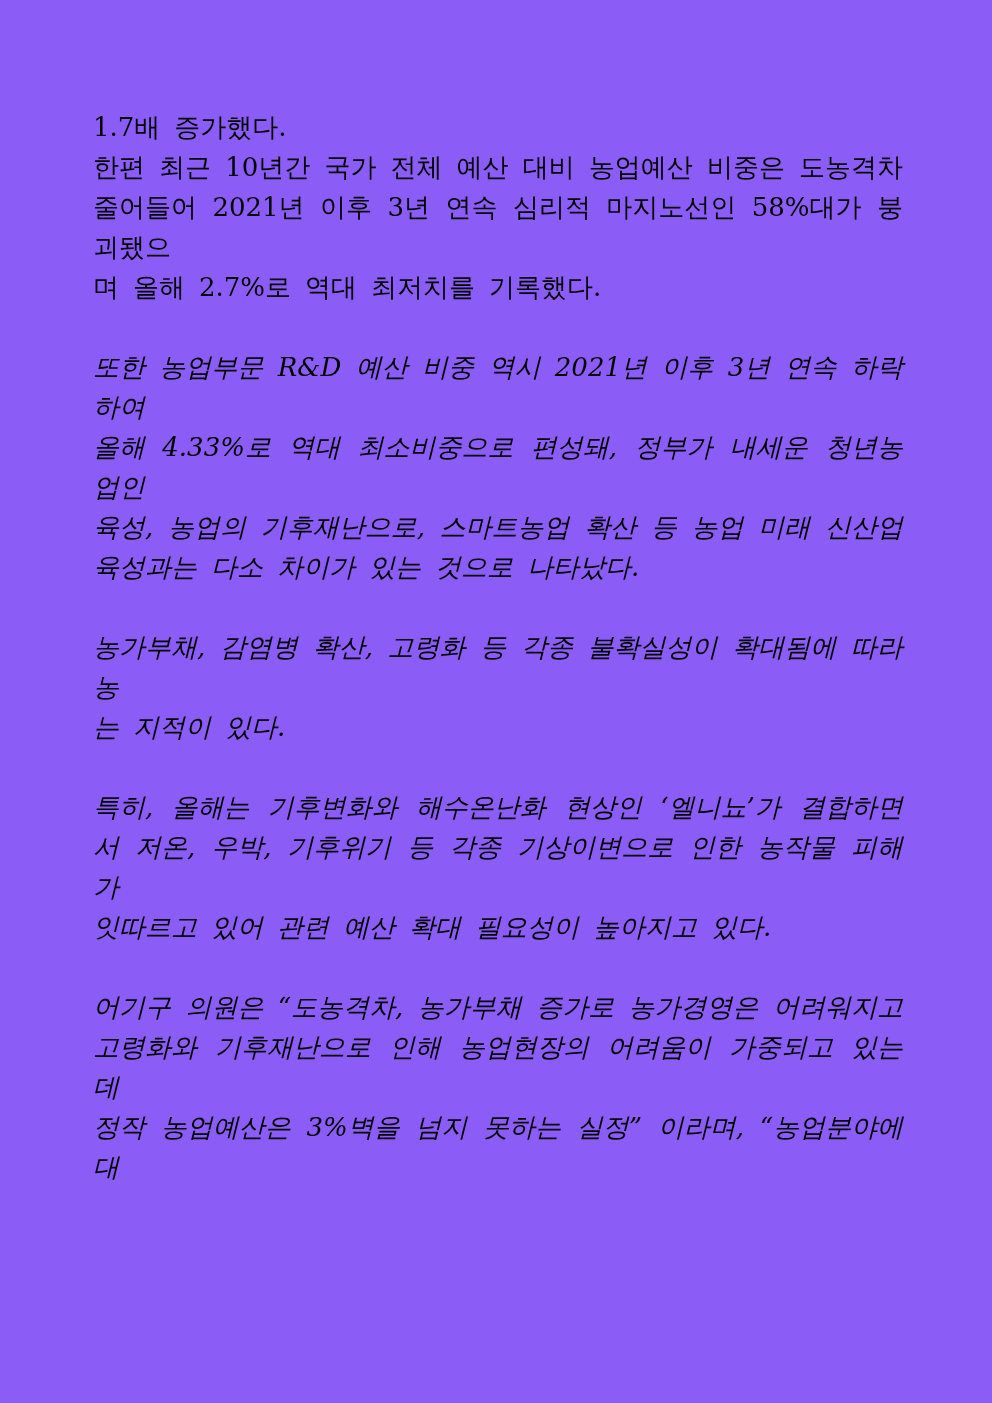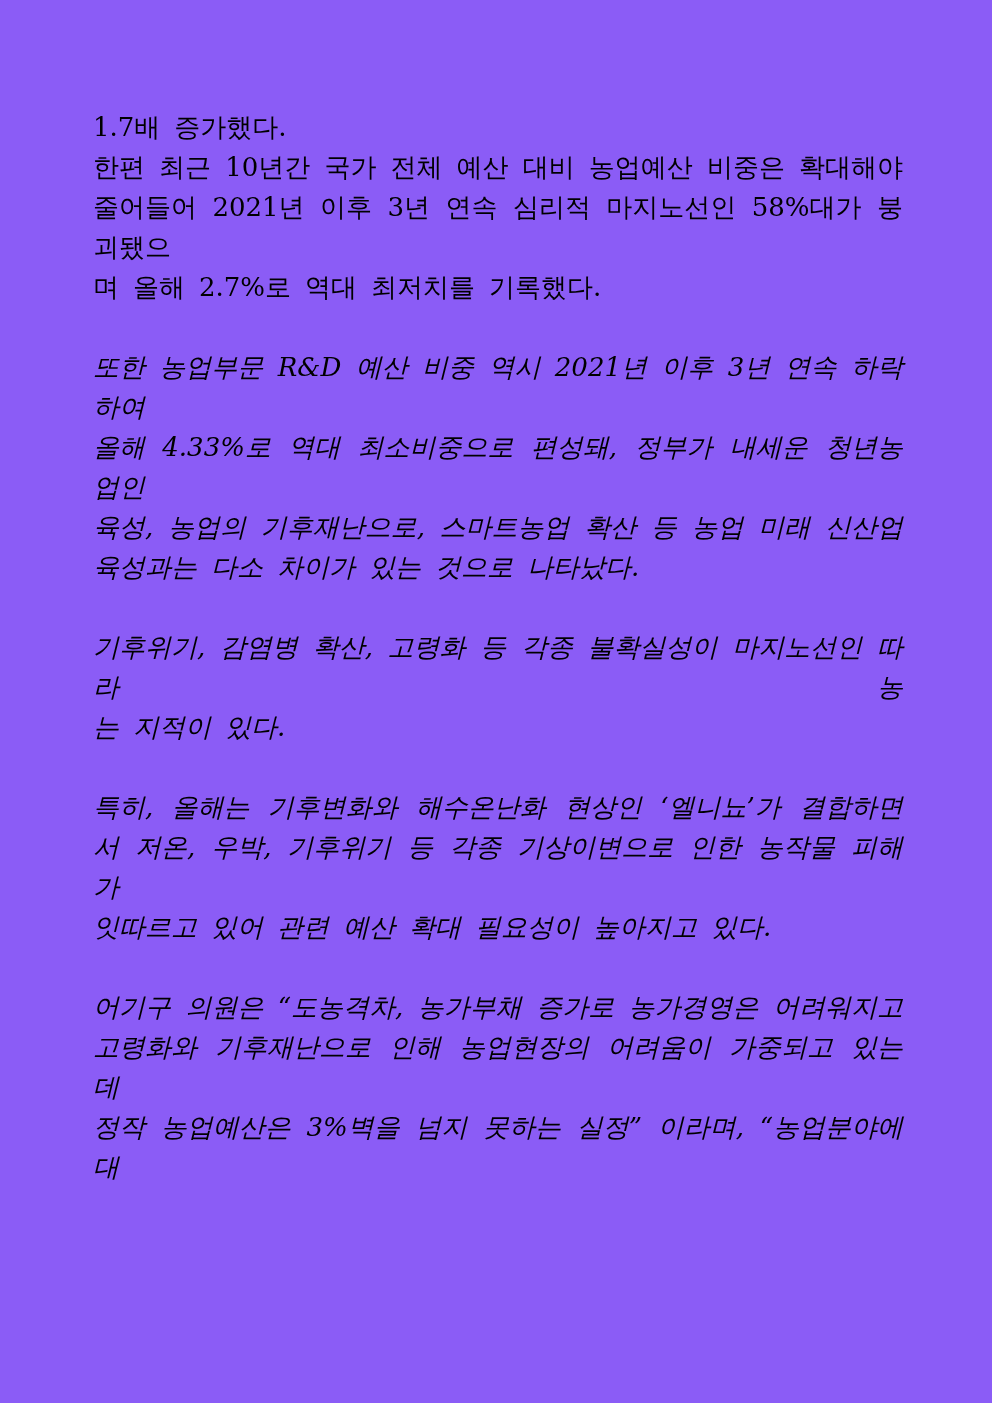--- a/index.html
+++ b/index.html
@@ -44,32 +44,32 @@
 </style>
 </head>
 <body style="background: rgb(255, 255, 255);">
 
 <div class="page">
   <div class="doc-body" id="doc-body" style="color: rgb(0, 0, 0);">
       <div class="para">
         <div class="line last">1.7배 증가했다.</div>
       </div>
       <div class="para">
-        <div class="line">한편 최근 10년간 국가 전체 예산 대비 농업예산 비중은 확대해야</div>
+        <div class="line">한편 최근 10년간 국가 전체 예산 대비 농업예산 비중은 도농격차</div>
         <div class="line">줄어들어 2021년 이후 3년 연속 심리적 마지노선인 58%대가 붕괴됐으</div>
         <div class="line last">며 올해 2.7%로 역대 최저치를 기록했다.</div>
       </div>
       <div class="para gap">
         <div class="line">또한 농업부문 R&amp;D 예산 비중 역시 2021년 이후 3년 연속 하락하여</div>
         <div class="line">올해 4.33%로 역대 최소비중으로 편성돼, 정부가 내세운 청년농업인</div>
         <div class="line">육성, 농업의 기후재난으로, 스마트농업 확산 등 농업 미래 신산업</div>
         <div class="line last">육성과는 다소 차이가 있는 것으로 나타났다.</div>
       </div>
       <div class="para gap">
-        <div class="line">기후위기, 감염병 확산, 고령화 등 각종 불확실성이 마지노선인 따라 농</div>
+        <div class="line">농가부채, 감염병 확산, 고령화 등 각종 불확실성이 확대됨에 따라 농</div>
         <div class="line last">는 지적이 있다.</div>
       </div>
       <div class="para gap">
         <div class="line">특히, 올해는 기후변화와 해수온난화 현상인 ‘엘니뇨’가 결합하면</div>
         <div class="line">서 저온, 우박, 기후위기 등 각종 기상이변으로 인한 농작물 피해가</div>
         <div class="line last">잇따르고 있어 관련 예산 확대 필요성이 높아지고 있다.</div>
       </div>
       <div class="para gap">
         <div class="line">어기구 의원은 “도농격차, 농가부채 증가로 농가경영은 어려워지고</div>
         <div class="line">고령화와 기후재난으로 인해 농업현장의 어려움이 가중되고 있는데</div>

